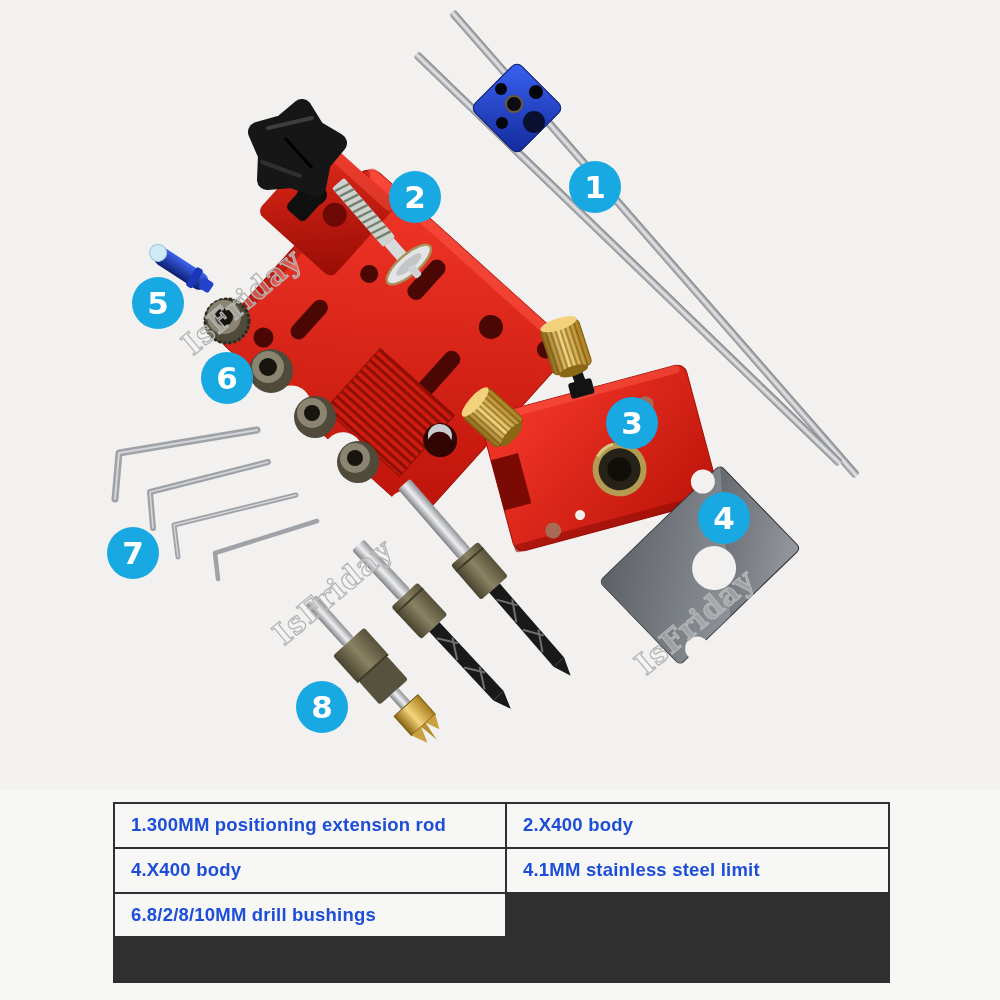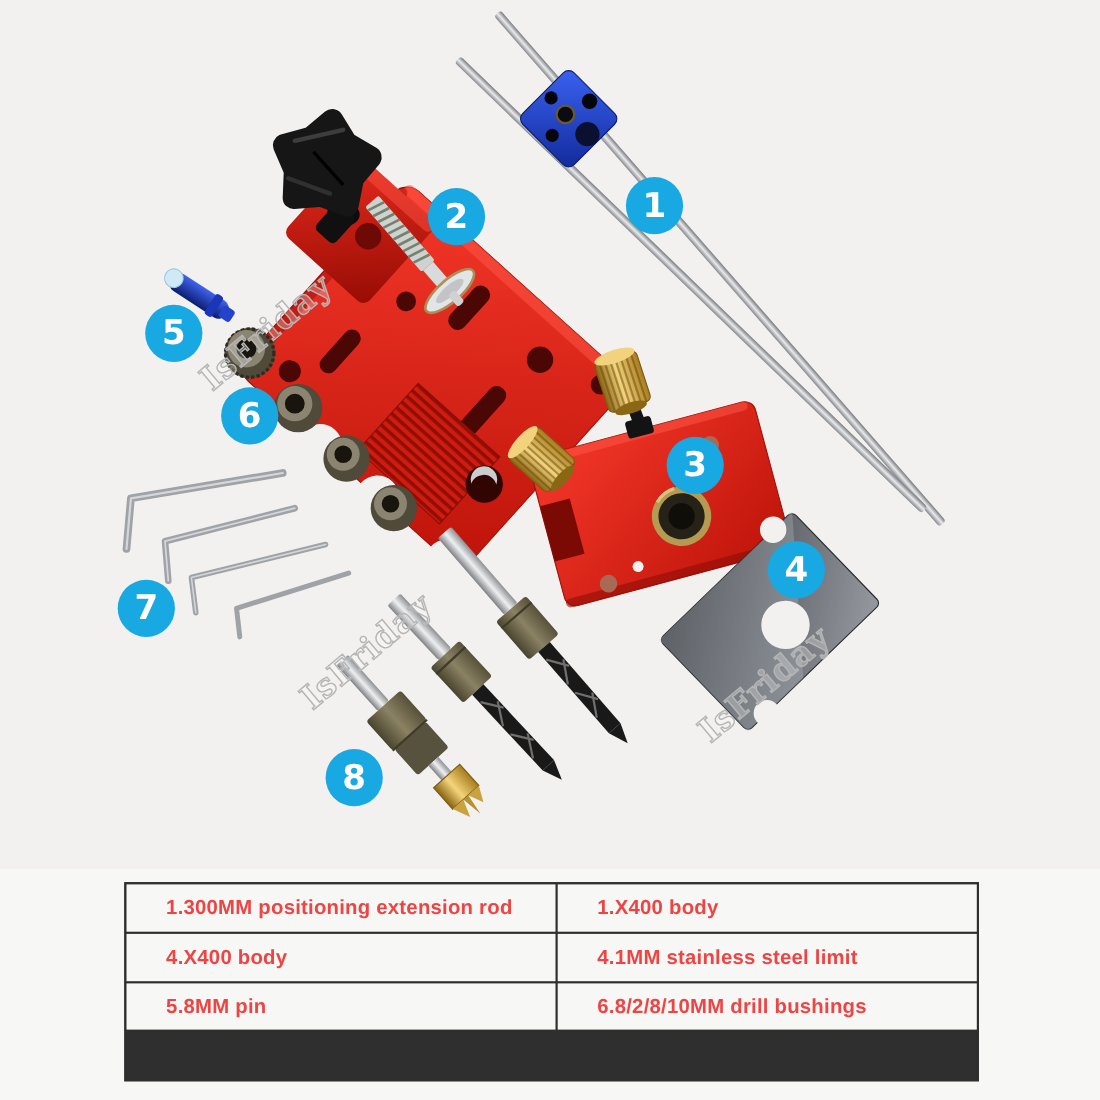--- a/index.html
+++ b/index.html
@@ -6,22 +6,22 @@
   body{width:1000px;height:1000px;background:#f7f7f6;font-family:"Liberation Sans",sans-serif;position:relative;overflow:hidden;}
   .stage{position:absolute;left:0;top:0;width:1000px;height:1000px;}
   svg{position:absolute;left:0;top:0;}
   
   .callout{position:absolute;width:52px;height:52px;border-radius:50%;background:#18a8e2;color:#fff;
     display:flex;align-items:center;justify-content:center;font:bold 31px "DejaVu Sans",sans-serif;}
   
   .legend{position:absolute;left:113px;top:802px;width:777px;height:181px;background:#2f2f2f;
     border:2px solid #2f2f2f;box-sizing:border-box;display:grid;grid-template-rows:1fr 1fr 1fr 1fr;grid-row-gap:2px;}
   .legend .row{display:grid;grid-template-columns:390px 1fr;grid-column-gap:2px;}
-  .legend .cell{background:#f7f7f6;display:flex;align-items:center;padding-left:36px;
-    font-weight:bold;font-size:18.5px;color:#ef4444;letter-spacing:0.2px;}
+  .legend .cell{background:#f7f7f6;display:flex;align-items:center;padding-left:16px;
+    font-weight:bold;font-size:18.5px;color:#1d4ed8;letter-spacing:0.2px;}
   .wm{font-family:"DejaVu Serif",serif;font-weight:bold;font-size:30px;letter-spacing:1px;
     fill:rgba(255,255,255,0.25);stroke:#b5b5b5;stroke-width:1.3px;}
 </style>
 </head>
 <body>
 
 <div class="stage">
 
 <svg width="1000" height="790" viewBox="0 0 1000 790">
   <defs>
@@ -313,25 +313,24 @@
 <div class="callout" style="left:107px;top:527px">
       <span>7</span>
     </div>
 <div class="callout" style="left:296px;top:681px">
       <span>8</span>
     </div>
 
 <div class="legend">
   <div class="row">
     <div class="cell">1.300MM positioning extension rod</div>
-    <div class="cell">1.X400 body</div>
+    <div class="cell">2.X400 body</div>
   </div>
   <div class="row">
     <div class="cell">4.X400 body</div>
     <div class="cell">4.1MM stainless steel limit</div>
   </div>
   <div class="row">
-    <div class="cell">5.8MM pin</div>
     <div class="cell">6.8/2/8/10MM drill bushings</div>
   </div>
 </div>
 
 </div>
 
 </body></html>

